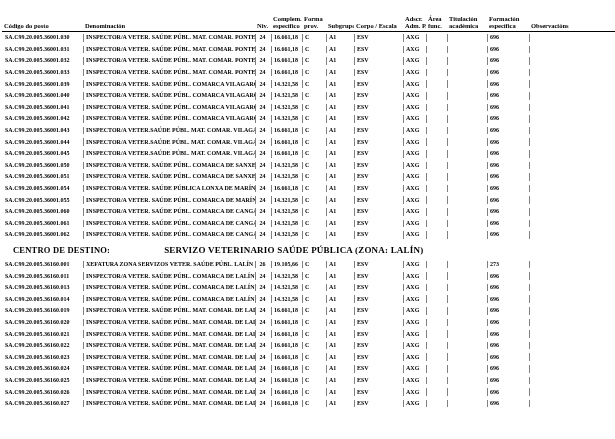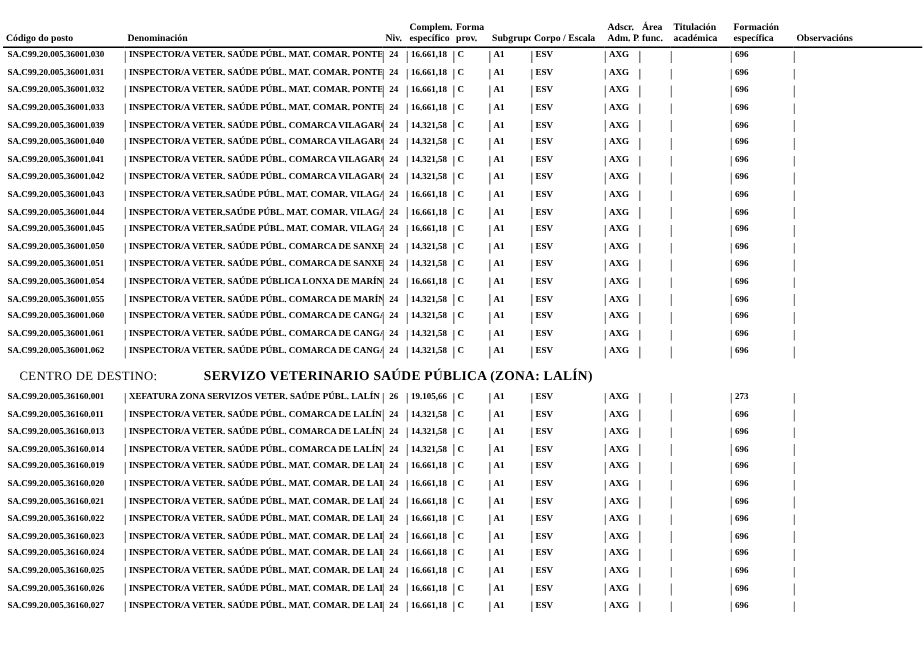--- a/index.html
+++ b/index.html
@@ -72,27 +72,27 @@
   tbody td.col-niv  { text-align: center; padding-left: 0; }
   tbody td.col-complem { text-align: right; padding-right: 4px; }
 
   tr.section-row td {
     padding: 6px 0 4px 11px;
     height: auto;
     white-space: nowrap;
   }
   .section-label {
     font-size: 8.5px;
-    font-weight: normal;
+    font-weight: bold;
     letter-spacing: 0.2px;
   }
   .section-title {
     font-size: 9px;
     font-weight: bold;
-    margin-left: 31px;
+    margin-left: 54px;
     letter-spacing: 0.2px;
   }
 </style>
 </head>
 <body>
 
 <div class="page">
   <table class="rpt">
     <colgroup>
       <col class="c-codigo">

